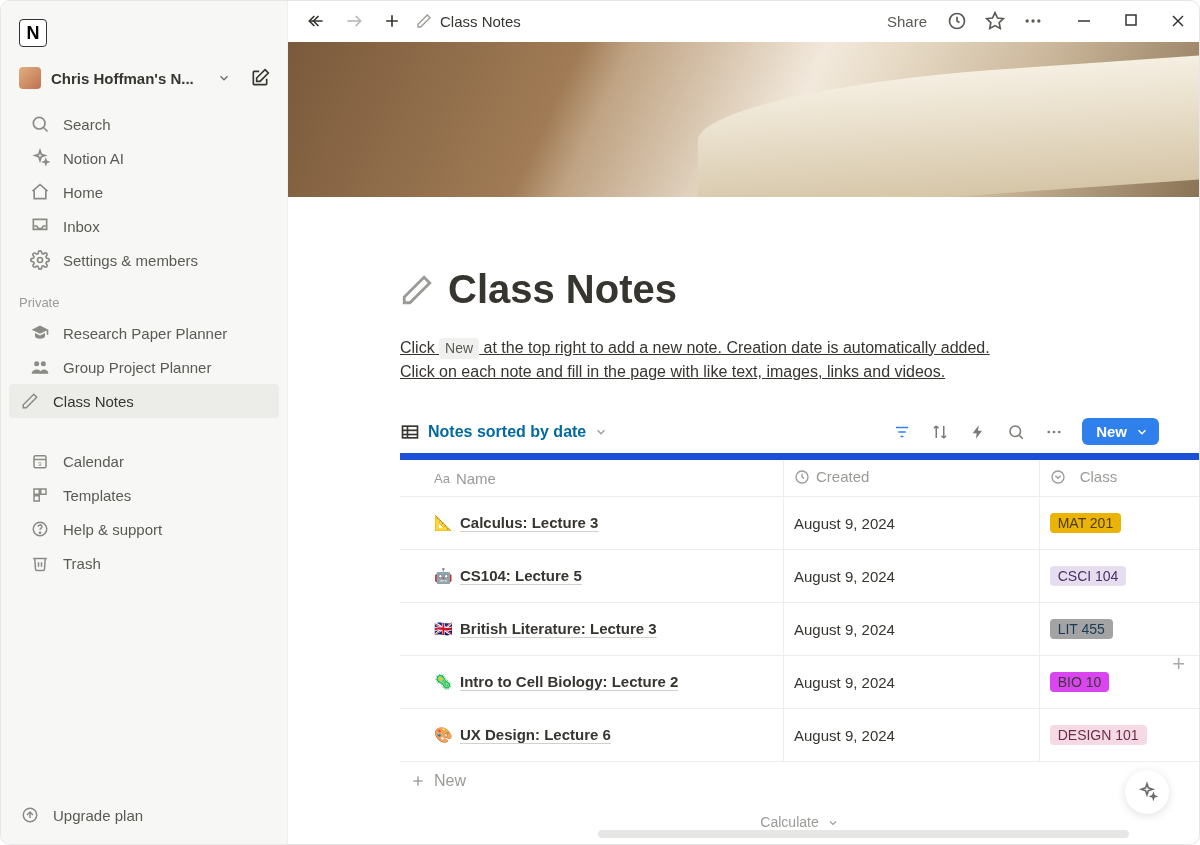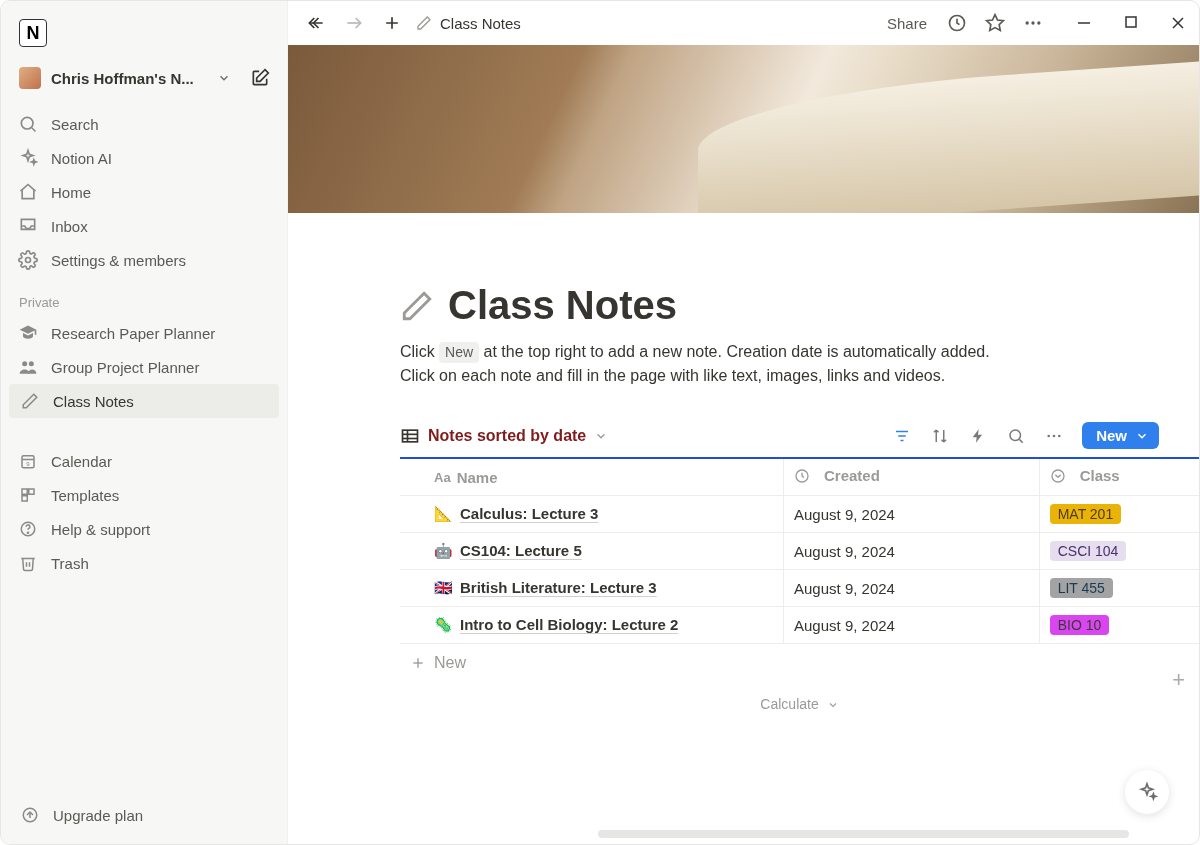--- a/index.html
+++ b/index.html
@@ -6,21 +6,21 @@
   html, body { width: 1200px; height: 845px; font-family: -apple-system, BlinkMacSystemFont, "Segoe UI", Helvetica, Arial, sans-serif; background: #fff; overflow: hidden; }
   .window { width: 1200px; height: 845px; border: 1px solid #e6e6e6; border-radius: 10px; display: flex; position: relative; overflow: hidden; background: #fff; }
   .sidebar { width: 287px; background: #f7f7f5; display: flex; flex-direction: column; padding-top: 10px; border-right: 1px solid #f0f0ee; }
   .main { flex: 1; display: flex; flex-direction: column; position: relative; }
   .logo-cell { padding: 8px 18px 12px 18px; }
   .logo { width: 28px; height: 28px; border: 1.5px solid #333; border-radius: 4px; display:flex; align-items:center; justify-content:center; font-weight:700; font-size:18px; background:#fff;}
   .ws-row { display:flex; align-items:center; padding: 6px 14px 6px 18px; gap:10px; }
   .avatar { width: 22px; height: 22px; border-radius: 4px; background: linear-gradient(135deg,#e0b080,#c07050); }
   .ws-name { font-weight:600; color:#37352f; font-size:15px; flex:1; white-space:nowrap; overflow:hidden; text-overflow:ellipsis;}
   .icon-btn { width: 26px; height:26px; display:flex; align-items:center; justify-content:center; color:#6b6b6b; border-radius:4px; }
-  .nav-item { display:flex; align-items:center; gap:12px; padding:6px 16px; color:#5a5a55; font-size:15px; font-weight:500; cursor:pointer;}
+  .nav-item { display:flex; align-items:center; gap:12px; padding:6px 28px; color:#5a5a55; font-size:15px; font-weight:500; cursor:pointer;}
   .nav-item.selected { background:#ecece9; border-radius:4px; margin:0 8px; padding:6px 10px; color:#37352f;}
   .nav-icon { width:22px; height:22px; display:flex; align-items:center; justify-content:center; color:#8a8a86; flex-shrink:0;}
   .section-label { padding: 18px 18px 6px 18px; font-size:13px; color:#9b9a97; font-weight:500;}
   .spacer { flex:1; }
   .upgrade { display:flex; align-items:center; gap:12px; padding:10px 18px 18px 18px; color:#5a5a55; font-size:15px;}
   
   .topbar { display:flex; align-items:center; gap:10px; height:44px; padding:0 14px; }
   .tb-icon { width:28px; height:28px; display:flex; align-items:center; justify-content:center; color:#5a5a55;}
   .tb-title { display:flex; align-items:center; gap:8px; color:#37352f; font-size:15px;}
   .tb-title .pencil { color:#9b9a97;}
@@ -28,34 +28,34 @@
   .share { color:#5a5a55; font-size:15px; padding:0 6px;margin-left:7px;}
   .syscontrols { display:flex; gap:34px; margin-left:20px; font-size:16px; color:#333;}
   
   .cover { height: 168px; background: linear-gradient(115deg,#7a5a3c 0%, #a07b55 30%, #bfa383 35%, #f2e9dc 55%, #e8dcc8 62%, #cbb79b 78%, #8b7355 100%); position:relative; overflow:hidden;}
   .cover::after { content:""; position:absolute; right:0; bottom:0; width:55%; height:80%; background:linear-gradient(180deg,#f5efe2,#d6c6a8); border-top-left-radius:60% 40%; transform:skewY(-4deg);}
   
   .content { padding: 70px 0 0 0; position:relative;}
   .page-inner { margin-left: 112px; margin-right: 40px;}
   .page-title { display:flex; align-items:center; gap:14px; font-size:40px; font-weight:700; color:#37352f;}
   .page-title .pencil-lg { font-size:34px; color:#9b9a97;}
-  .desc { margin-top:12px; font-size:16px; color:#37352f; line-height:1.5;}
+  .desc { margin-top:24px; font-size:16px; color:#37352f; line-height:1.5;text-decoration:underline;}
   .desc .new-pill { display:inline-block; background:#f0f0ee; border-radius:4px; padding:0 6px; font-size:14px; color:#5a5a55;}
   
   .viewbar { display:flex; align-items:center; gap:8px; margin-top:34px; padding-bottom:8px;}
-  .viewname { display:flex; align-items:center; gap:8px; font-size:16px; font-weight:600; color:#7f1d1d; }
+  .viewname { display:flex; align-items:center; gap:8px; font-size:16px; font-weight:600; color:#0369a1; }
   .viewbar-right { margin-left:auto; display:flex; align-items:center; gap:18px; color:#7a7a77;}
   .vb-icon { width:20px; height:20px; display:flex; align-items:center; justify-content:center; color:#7a7a77;}
   .vb-icon.blue { color:#2f80ed;}
   .newbtn { background:#2f80ed; color:#fff; border-radius:6px; padding:5px 10px 5px 14px; font-size:15px; font-weight:600; display:flex; align-items:center; gap:8px;}
   
   .table-wrap { margin-top:0;}
   table.db { width: 100%; border-collapse: collapse; font-size:15px;}
-  table.db th { text-align:left; font-weight:700; color:#9b9a97; border-top:2px solid #1d4ed8; border-bottom:1px solid #ededec; padding:8px 10px;}
-  table.db td { border-bottom:1px solid #ededec; padding:8px 10px; color:#37352f;}
+  table.db th { text-align:left; font-weight:400; color:#9b9a97; border-top:7px solid #1d4ed8; border-bottom:1px solid #ededec; padding:8px 10px;}
+  table.db td { border-bottom:1px solid #ededec; padding:16px 10px; color:#37352f;}
   table.db th:first-child, table.db td:first-child { padding-left:34px;}
   .col-name { width: 48%; border-right:1px solid #ededec;}
   .col-created { width: 32%; border-right:1px solid #ededec;}
   .col-class { width: 20%;}
   .rowtitle { font-weight:600; color:#37352f; text-decoration: underline; text-decoration-color: #d0d0ce; text-underline-offset: 3px; }
   .emoji { display:inline-block; width:20px; margin-right:6px;}
   .tag { display:inline-block; padding:2px 8px; border-radius:4px; font-size:14px;}
   .addcol { position:absolute; right:14px; top:454px; color:#aaa; font-size:22px;}
   .newrow { display:flex; align-items:center; gap:8px; padding:10px 10px 10px 10px; color:#9b9a97;}
   .calc { text-align:center; color:#9b9a97; padding:14px 0; font-size:14px;}
@@ -379,21 +379,21 @@
         <table class="db">
           <thead>
             <tr>
               <th class="col-name">
                 <span style="display:inline-flex;align-items:center;gap:6px;">
                   <span style="font-size:13px;">Aa</span>
                   <span>Name</span>
                 </span>
               </th>
               <th class="col-created">
-                <span style="display:inline-flex;align-items:center;gap:14px;">
+                <span style="display:inline-flex;align-items:center;gap:6px;">
                   <span>
                       <svg width="16" height="16" viewBox="0 0 24 24" fill="none" stroke="currentColor" stroke-width="2">
                         <circle cx="12" cy="12" r="9"></circle>
                         <polyline points="12 7 12 12 15 14"></polyline>
                       </svg>
                     </span>
                   <span>Created</span>
                 </span>
               </th>
               <th class="col-class">
@@ -423,20 +423,25 @@
               <tr>
                 <td class="col-name"><span class="emoji">🇬🇧</span><span class="rowtitle">British Literature: Lecture 3</span></td>
                 <td class="col-created">August 9, 2024</td>
                 <td class="col-class"><span class="tag" style="background:#a3a3a3;color:#1b3a57">LIT 455</span></td>
               </tr>
               <tr>
                 <td class="col-name"><span class="emoji">🦠</span><span class="rowtitle">Intro to Cell Biology: Lecture 2</span></td>
                 <td class="col-created">August 9, 2024</td>
                 <td class="col-class"><span class="tag" style="background:#d946ef;color:#3a3a38">BIO 10</span></td>
               </tr>
+              <tr>
+                <td class="col-name"><span class="emoji">🎨</span><span class="rowtitle">UX Design: Lecture 6</span></td>
+                <td class="col-created">August 9, 2024</td>
+                <td class="col-class"><span class="tag" style="background:#f5d9e4;color:#6a2f47">DESIGN 101</span></td>
+              </tr>
             </tbody>
         </table>
         <div class="newrow">
           <span>
               <svg width="16" height="16" viewBox="0 0 24 24" fill="none" stroke="currentColor" stroke-width="2">
                 <line x1="12" y1="5" x2="12" y2="19"></line>
                 <line x1="5" y1="12" x2="19" y2="12"></line>
               </svg>
             </span>
           <span>New</span>

